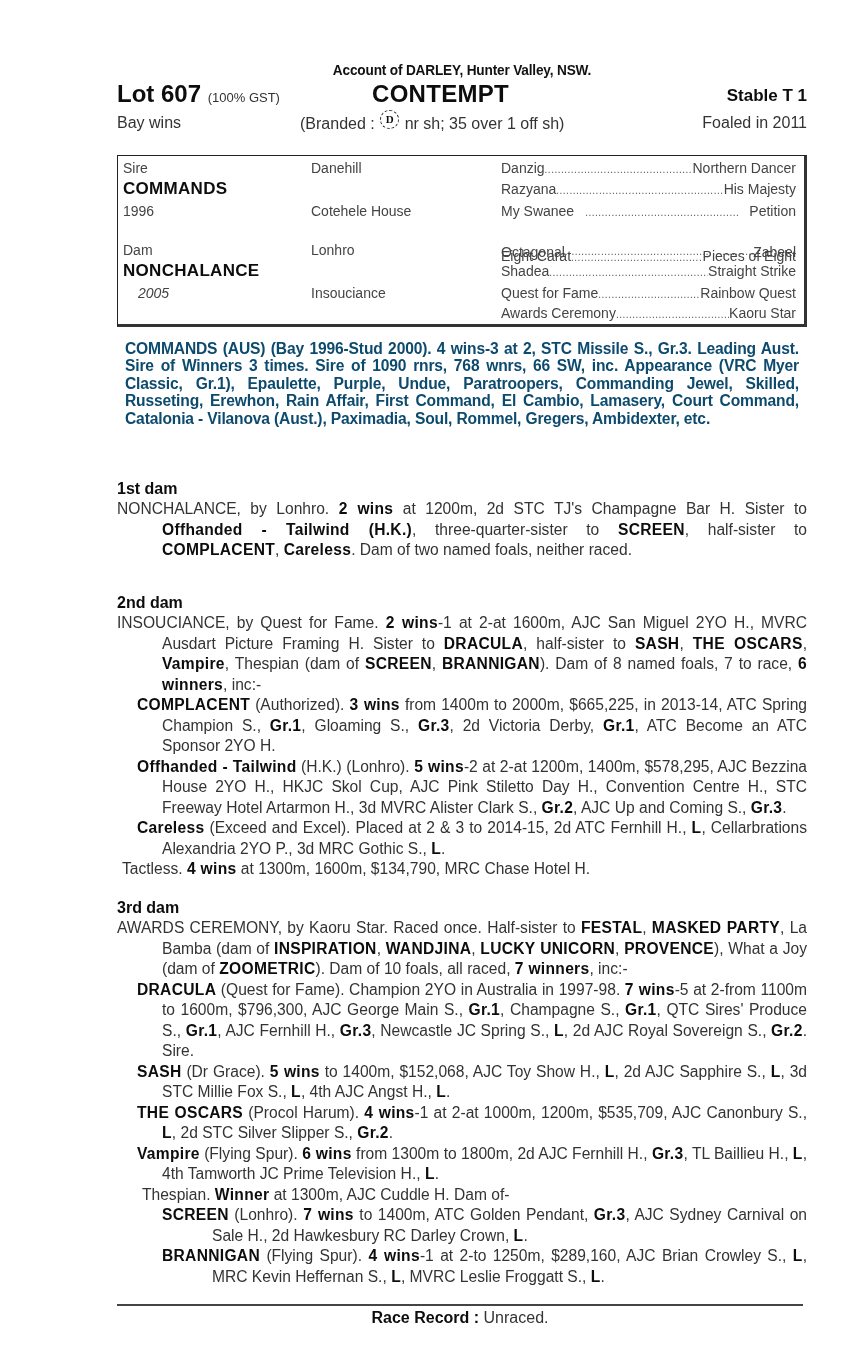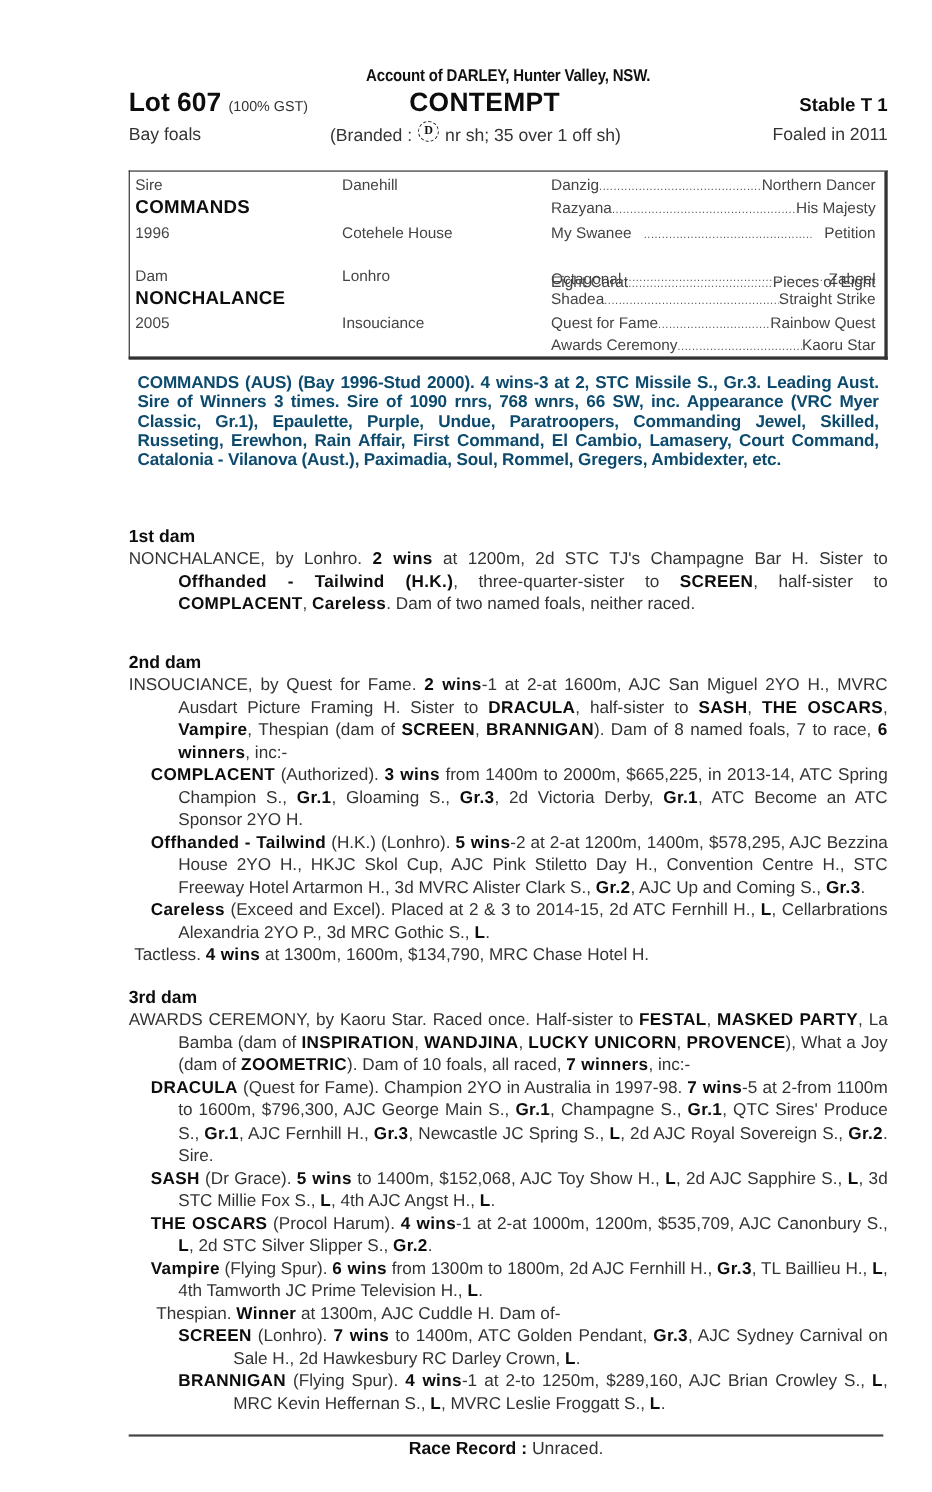--- a/index.html
+++ b/index.html
@@ -52,36 +52,36 @@
 <body>
 
 <div class="page">
   <div class="account">Account of DARLEY, Hunter Valley, NSW.</div>
   <div class="row1">
     <div class="lot"><span>Lot 607</span> <span class="gst">(100% GST)</span></div>
     <div class="horse">CONTEMPT</div>
     <div class="stable">Stable T 1</div>
   </div>
   <div class="row2">
-    <div class="sex">Bay foals</div>
+    <div class="sex">Bay wins</div>
     <div class="brand"><span>(Branded :</span> <span class="brand-glyph">D</span> <span>nr sh; 35 over 1 off sh)</span></div>
     <div class="foaled">Foaled in 2011</div>
   </div>
 </div>
 
 <div class="ped">
   <div class="cell" style="left:5px;top:2px;">Sire</div>
   <div class="cell bold" style="left:5px;top:23px;text-align:right;">COMMANDS</div>
   <div class="cell" style="left:5px;top:45px;">1996</div>
   <div class="cell" style="left:193px;top:2px;">Danehill</div>
   <div class="cell" style="left:193px;top:45px;">Cotehele House</div>
 
   <div class="cell" style="left:5px;top:84px;">Dam</div>
   <div class="cell bold" style="left:5px;top:105px;">NONCHALANCE</div>
-  <div class="cell" style="left:5px;top:127px;">2005</div>
+  <div class="cell" style="left:20px;top:127px;font-style:italic;">2005</div>
   <div class="cell" style="left:193px;top:84px;">Lonhro</div>
   <div class="cell" style="left:193px;top:127px;">Insouciance</div>
 
   <div class="g3" style="top:2px;">
       <span>Danzig</span>
       <span class="dots"></span>
       <span>Northern Dancer</span>
     </div>
   <div class="g3" style="top:23px;">
       <span>Razyana</span>

